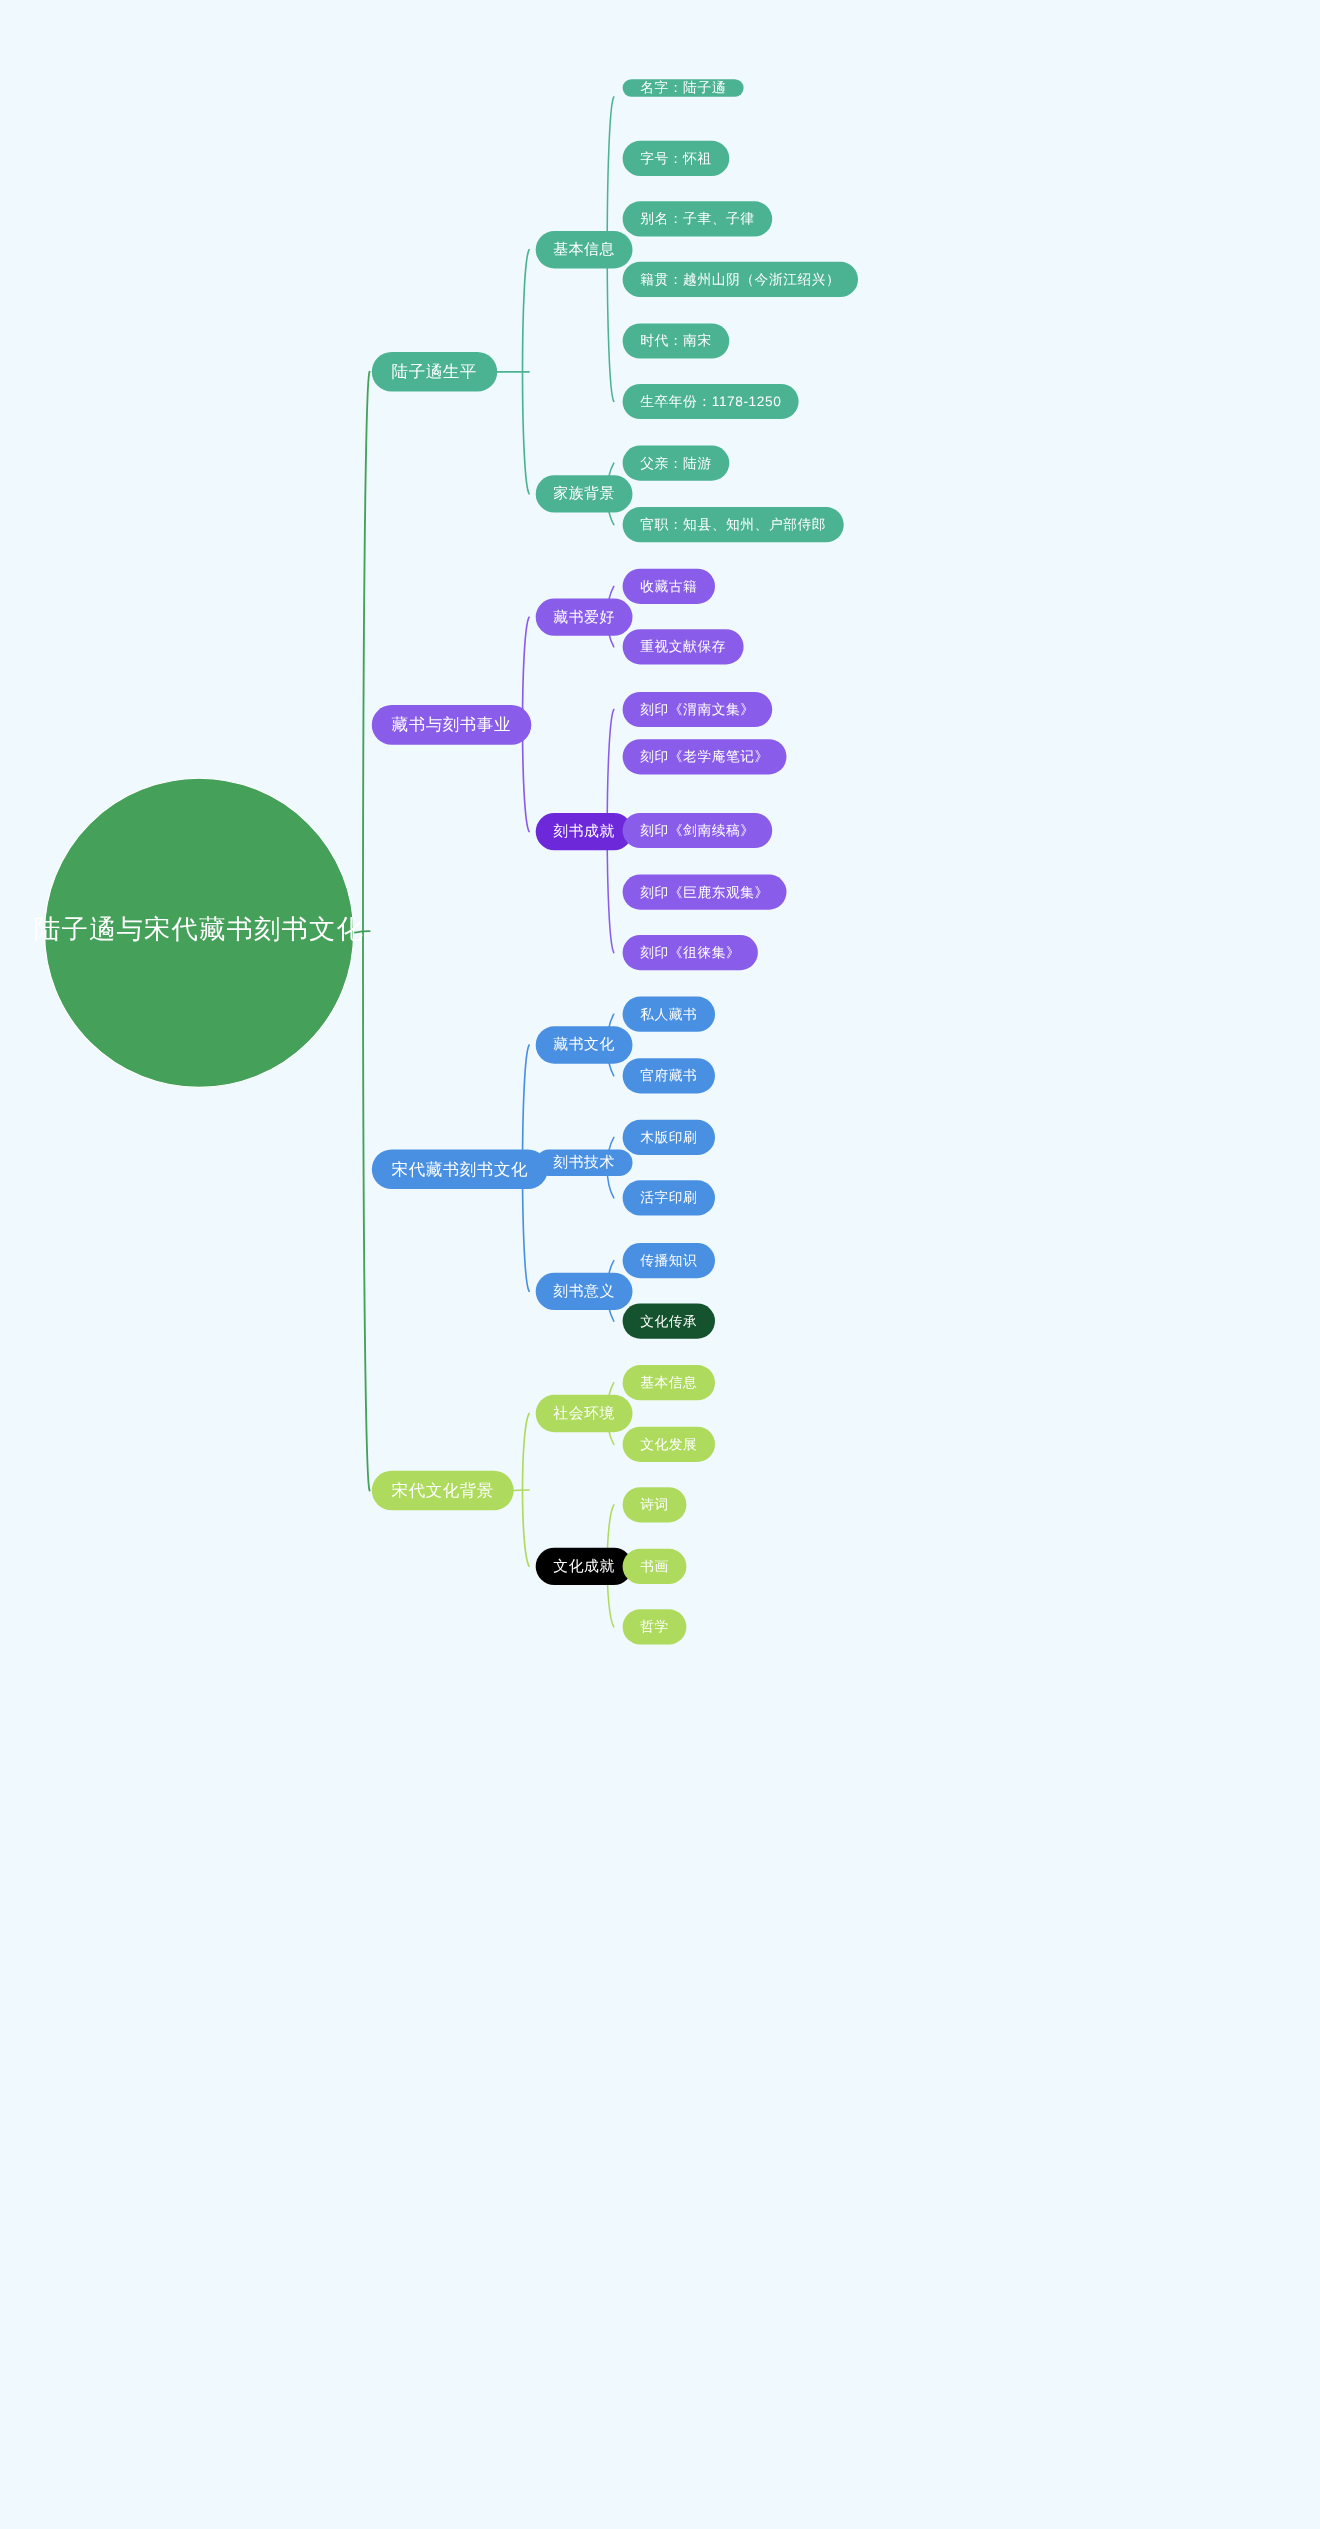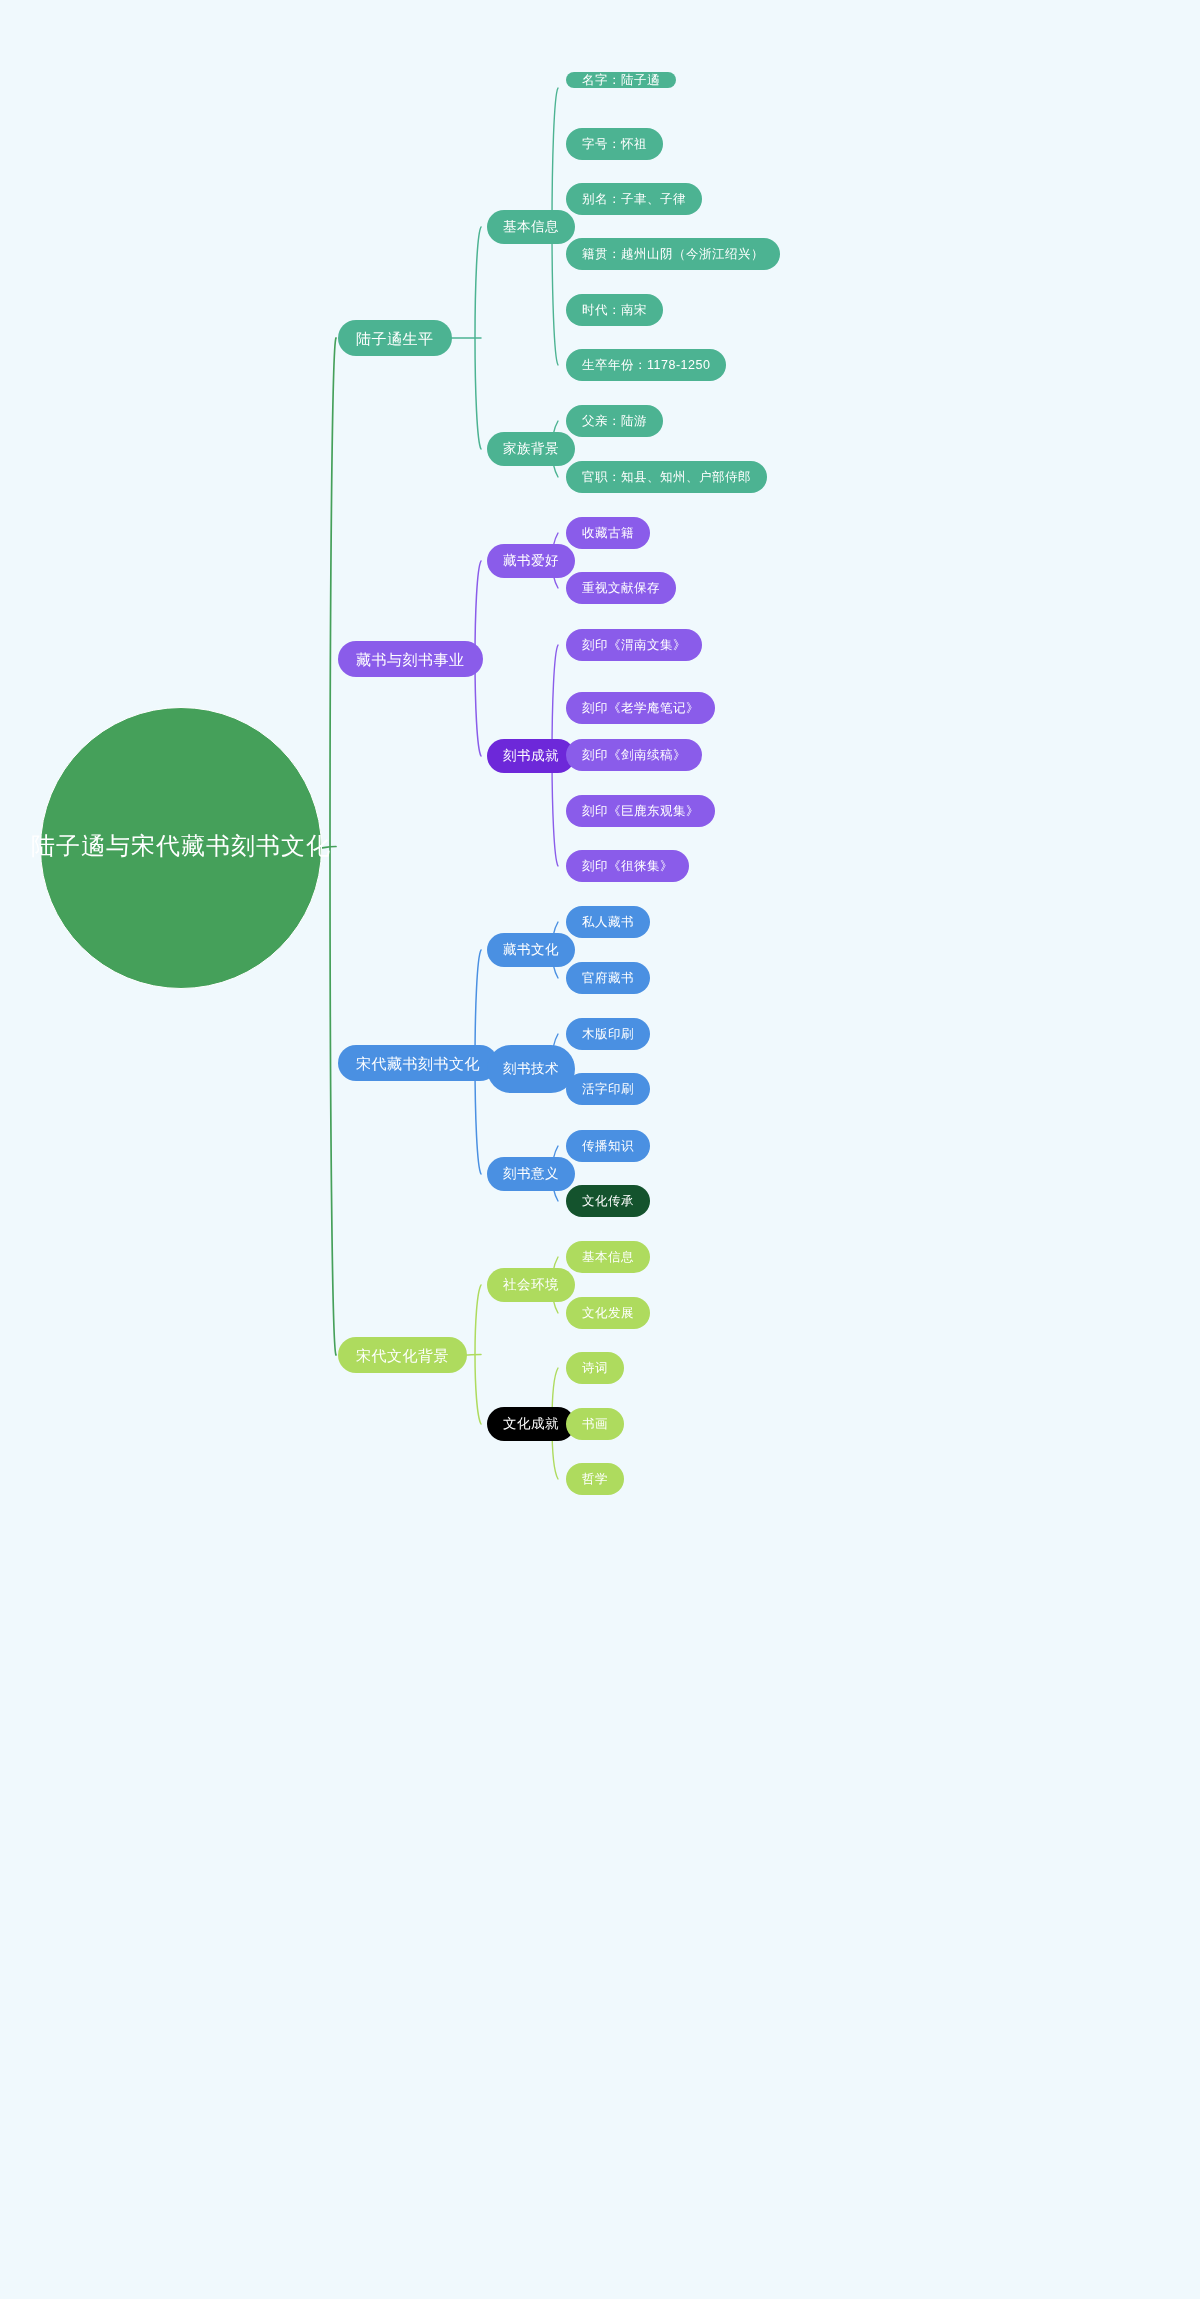--- a/index.html
+++ b/index.html
@@ -128,21 +128,21 @@
       </div>
       <div class="node leaf" style="left: 566px; height: 32px; top: 572px; background: rgb(138, 92, 234);">
         <span>重视文献保存</span>
       </div>
       <div class="node sub" style="left: 487px; height: 34px; top: 739px; background: #6d28d9;">
         <span>刻书成就</span>
       </div>
       <div class="node leaf" style="left: 566px; height: 32px; top: 629px; background: rgb(138, 92, 234);">
         <span>刻印《渭南文集》</span>
       </div>
-      <div class="node leaf" style="left: 566px; height: 32px; top: 692px; background: rgb(138, 92, 234);">
+      <div class="node leaf" style="left: 566px; height: 32px; top: 672px; background: rgb(138, 92, 234);">
         <span>刻印《老学庵笔记》</span>
       </div>
       <div class="node leaf" style="left: 566px; height: 32px; top: 739px; background: rgb(138, 92, 234);">
         <span>刻印《剑南续稿》</span>
       </div>
       <div class="node leaf" style="left: 566px; height: 32px; top: 795px; background: rgb(138, 92, 234);">
         <span>刻印《巨鹿东观集》</span>
       </div>
       <div class="node leaf" style="left: 566px; height: 32px; top: 850px; background: rgb(138, 92, 234);">
         <span>刻印《徂徕集》</span>
@@ -152,21 +152,21 @@
       </div>
       <div class="node sub" style="left: 487px; height: 34px; top: 933px; background: rgb(74, 144, 226);">
         <span>藏书文化</span>
       </div>
       <div class="node leaf" style="left: 566px; height: 32px; top: 906px; background: rgb(74, 144, 226);">
         <span>私人藏书</span>
       </div>
       <div class="node leaf" style="left: 566px; height: 32px; top: 962px; background: rgb(74, 144, 226);">
         <span>官府藏书</span>
       </div>
-      <div class="node sub" style="left: 487px; height: 48px; top: 1045px; background: rgb(74, 144, 226);">
+      <div class="node sub" style="left: 487px; height: 24px; top: 1045px; background: rgb(74, 144, 226);">
         <span>刻书技术</span>
       </div>
       <div class="node leaf" style="left: 566px; height: 32px; top: 1018px; background: rgb(74, 144, 226);">
         <span>木版印刷</span>
       </div>
       <div class="node leaf" style="left: 566px; height: 32px; top: 1073px; background: rgb(74, 144, 226);">
         <span>活字印刷</span>
       </div>
       <div class="node sub" style="left: 487px; height: 34px; top: 1157px; background: rgb(74, 144, 226);">
         <span>刻书意义</span>

